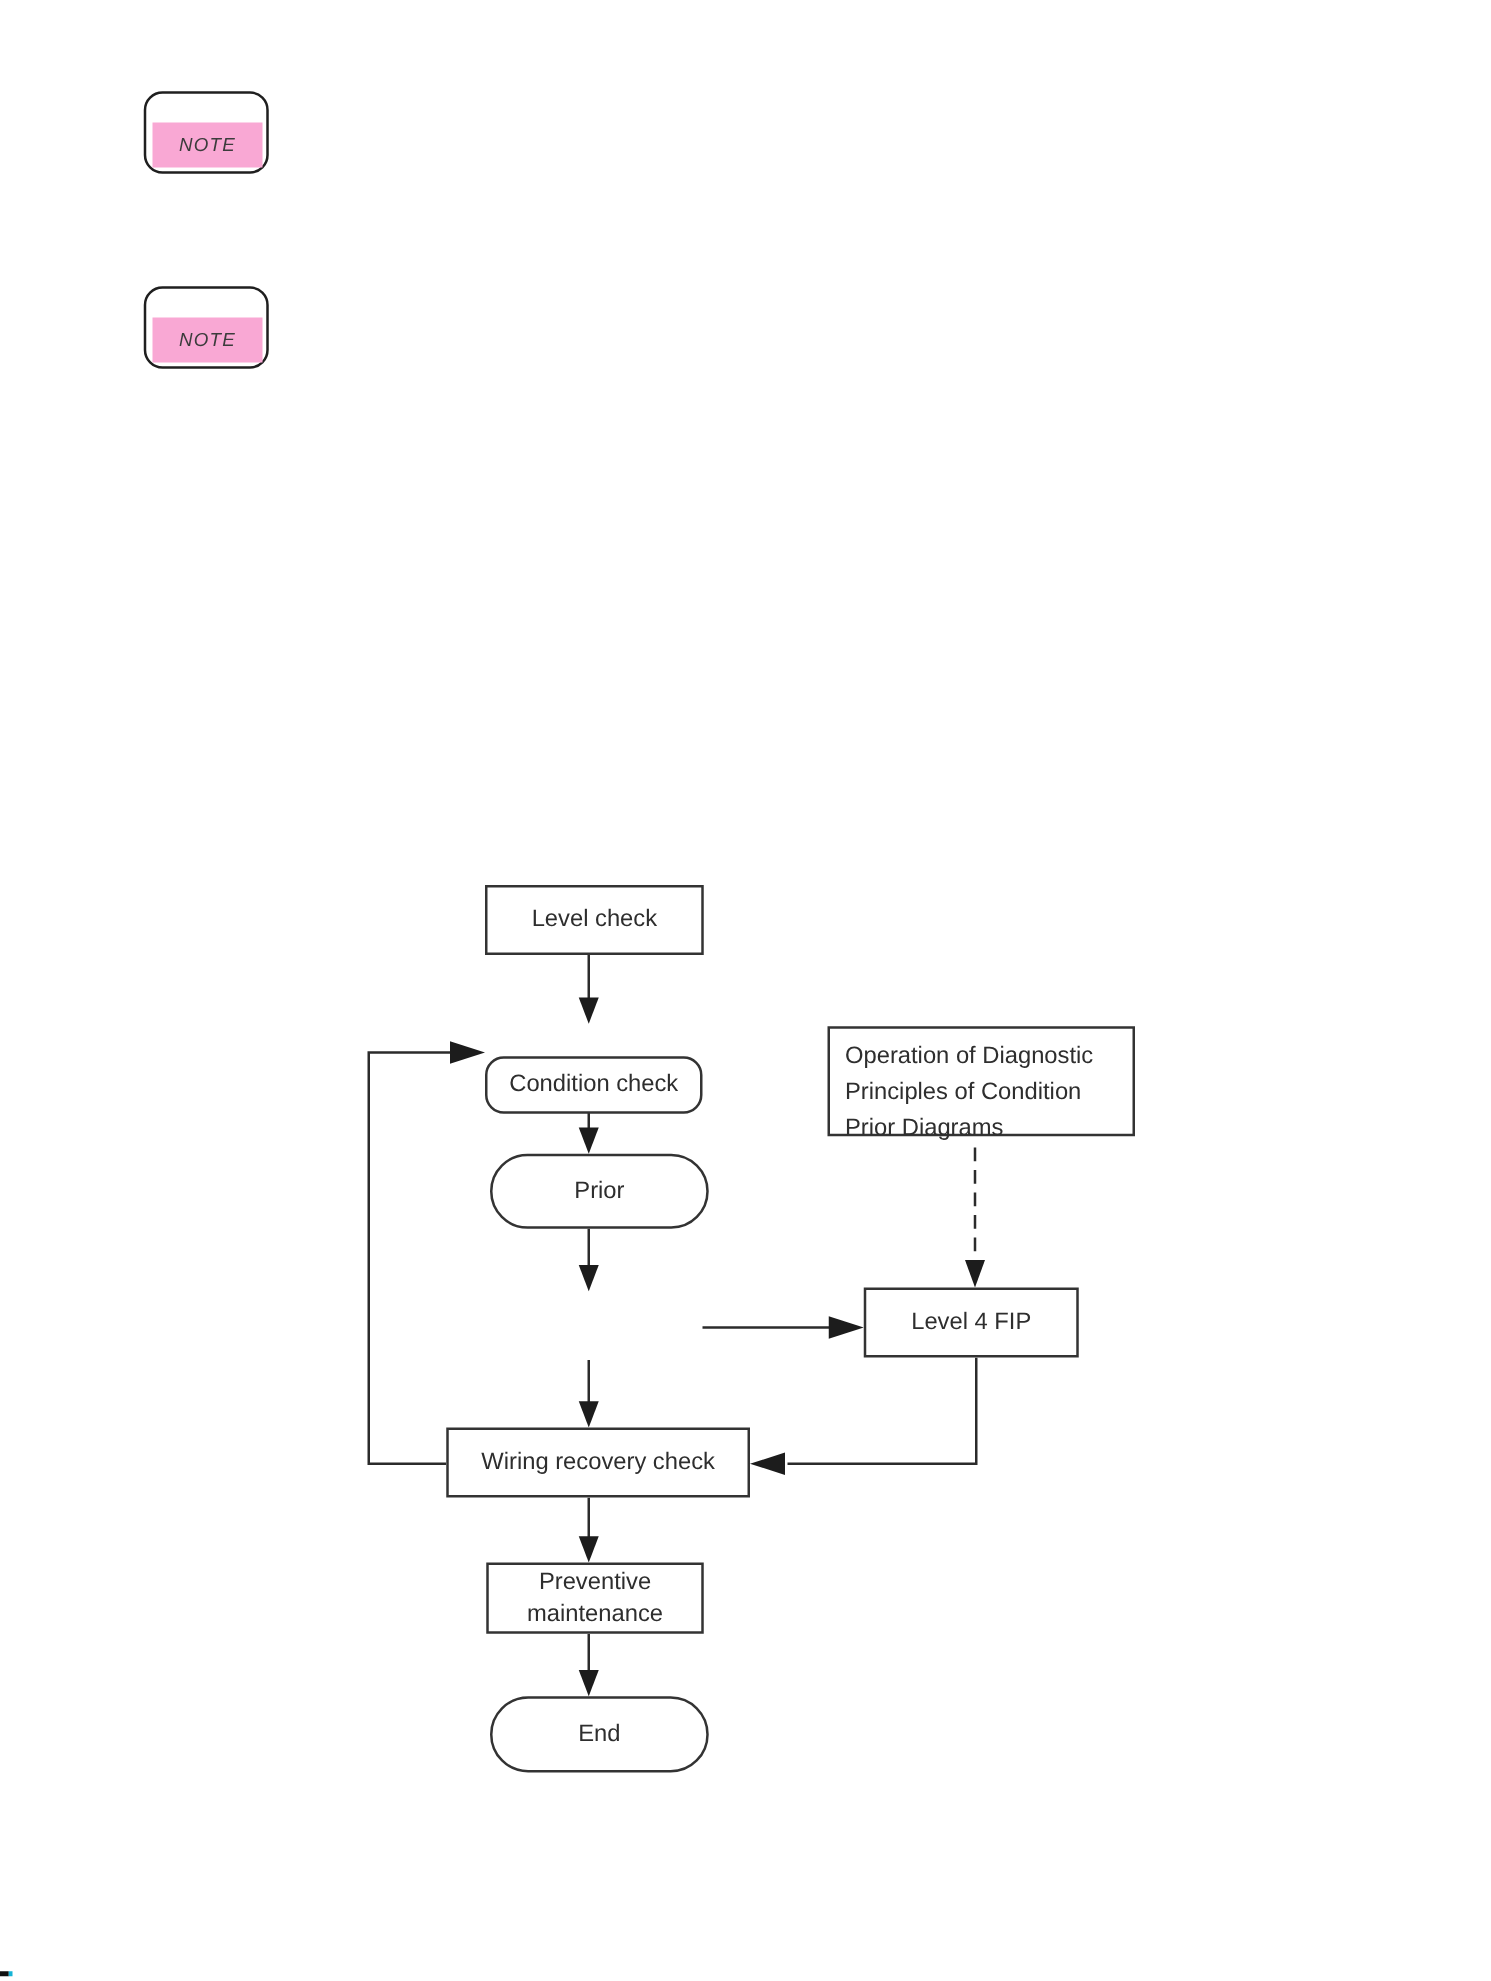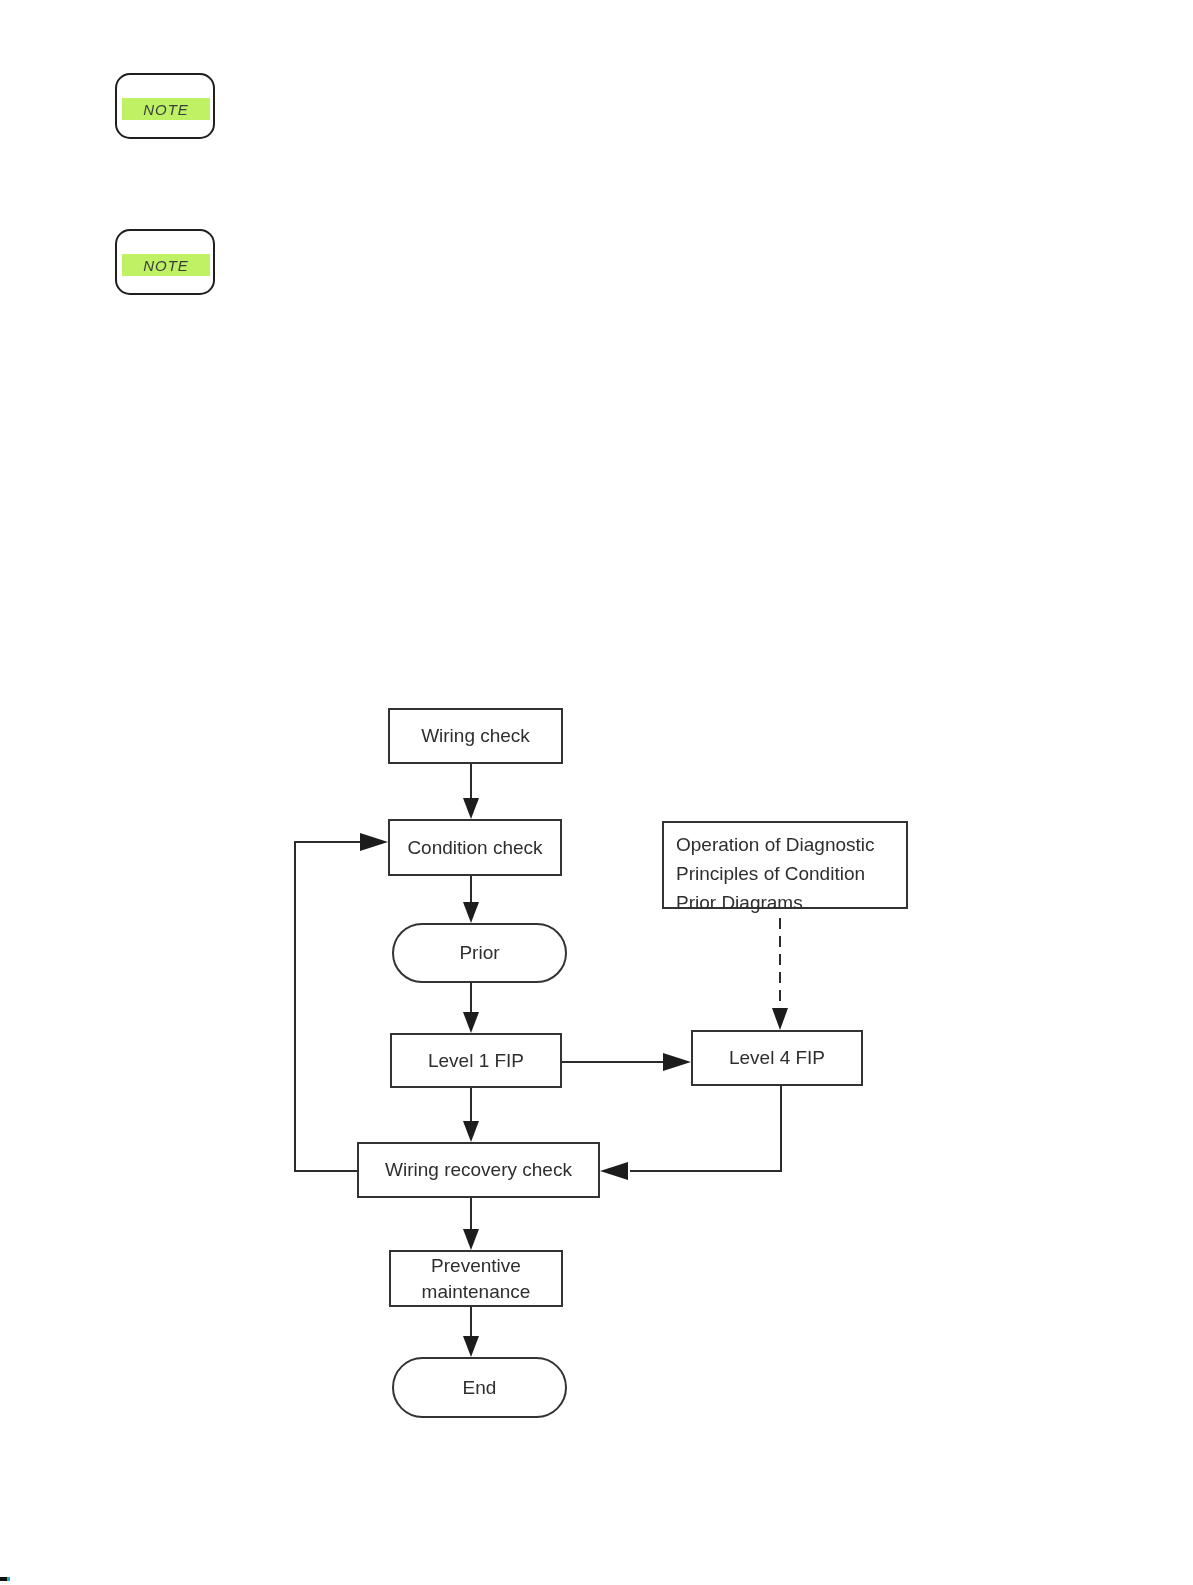--- a/index.html
+++ b/index.html
@@ -20,22 +20,22 @@
     border: 2px solid #1f1f1f;
     border-radius: 15px;
     background: #ffffff;
     box-sizing: border-box;
   }
   .note-band {
     position: absolute;
     left: 5px;
     right: 3px;
     top: 23px;
-    height: 22px;
-    background: #bef264;
+    height: 36px;
+    background: #f9a8d4;
     display: flex;
     align-items: center;
     justify-content: center;
   }
   .note-band span {
     font-style: italic;
     font-size: 15px;
     letter-spacing: 1px;
     color: #3c3c3c;
   }
@@ -134,42 +134,39 @@
       <polygon points="471,1250 463,1229 479,1229"></polygon>
       <polygon points="471,1357 463,1336 479,1336"></polygon>
       <polygon points="691,1062 663,1053 663,1071"></polygon>
       <polygon points="780,1030 772,1008 788,1008"></polygon>
       <polygon points="600,1171 628,1162 628,1180"></polygon>
       <polygon points="388,842 360,833 360,851"></polygon>
     </g>
   </svg>
 
   <div class="flow-node" style="left:388px; top:708px; width:175px; height:56px;">
-    <span>Wiring check</span>
+    <span>Level check</span>
   </div>
 
-  <div class="flow-node" style="left:388px; top:819px; width:174px; height:57px;">
+  <div class="flow-node" style="left:388px; top:845px; width:174px; height:46px;border-radius:15px;">
     <span>Condition check</span>
   </div>
 
   <div class="flow-node ref-box" style="left:662px; top:821px; width:246px; height:88px;">
     <span>
       <span class="ref-line">Operation of Diagnostic</span>
       <span class="ref-line">Principles of Condition</span>
       <span class="ref-line">Prior Diagrams</span>
     </span>
   </div>
 
   <div class="flow-node stadium" style="left:392px; top:923px; width:175px; height:60px;">
     <span>Prior</span>
   </div>
 
-  <div class="flow-node" style="left:390px; top:1033px; width:172px; height:55px;">
-    <span>Level 1 FIP</span>
-  </div>
 
   <div class="flow-node" style="left:691px; top:1030px; width:172px; height:56px;">
     <span>Level 4 FIP</span>
   </div>
 
   <div class="flow-node" style="left:357px; top:1142px; width:243px; height:56px;">
     <span>Wiring recovery check</span>
   </div>
 
   <div class="flow-node stadium" style="left:392px; top:1357px; width:175px; height:61px;">

